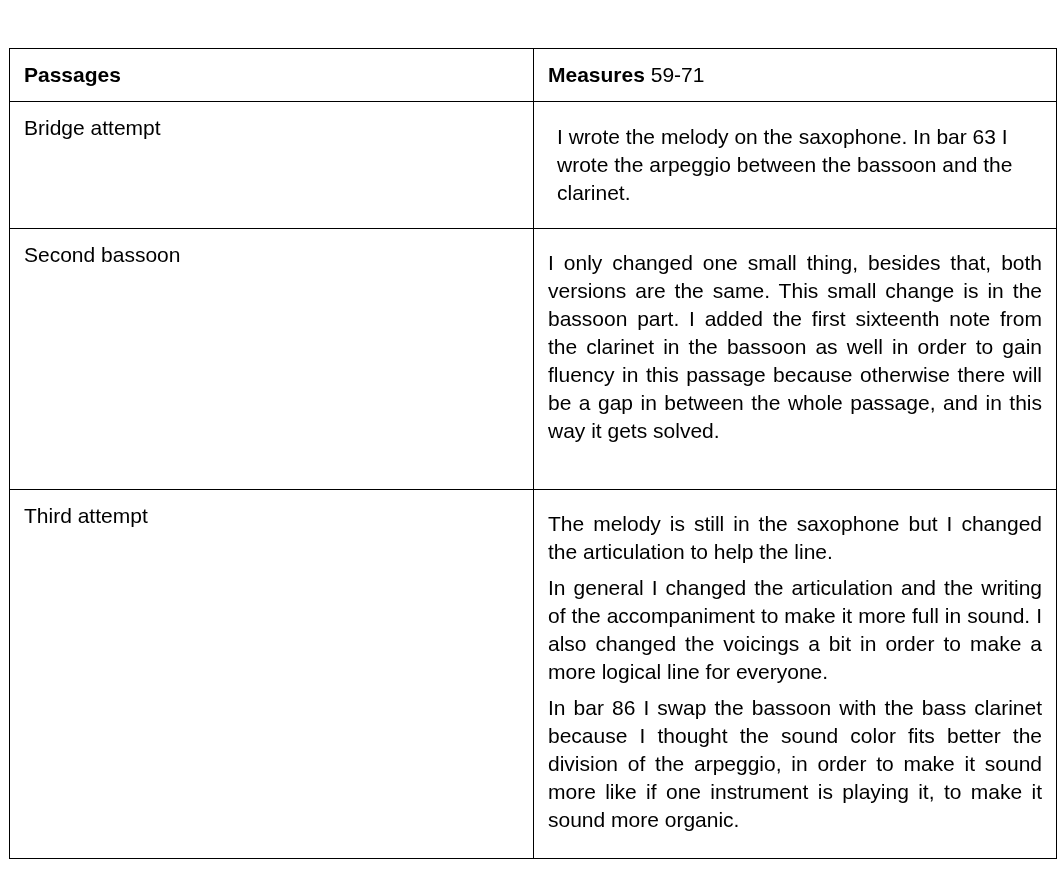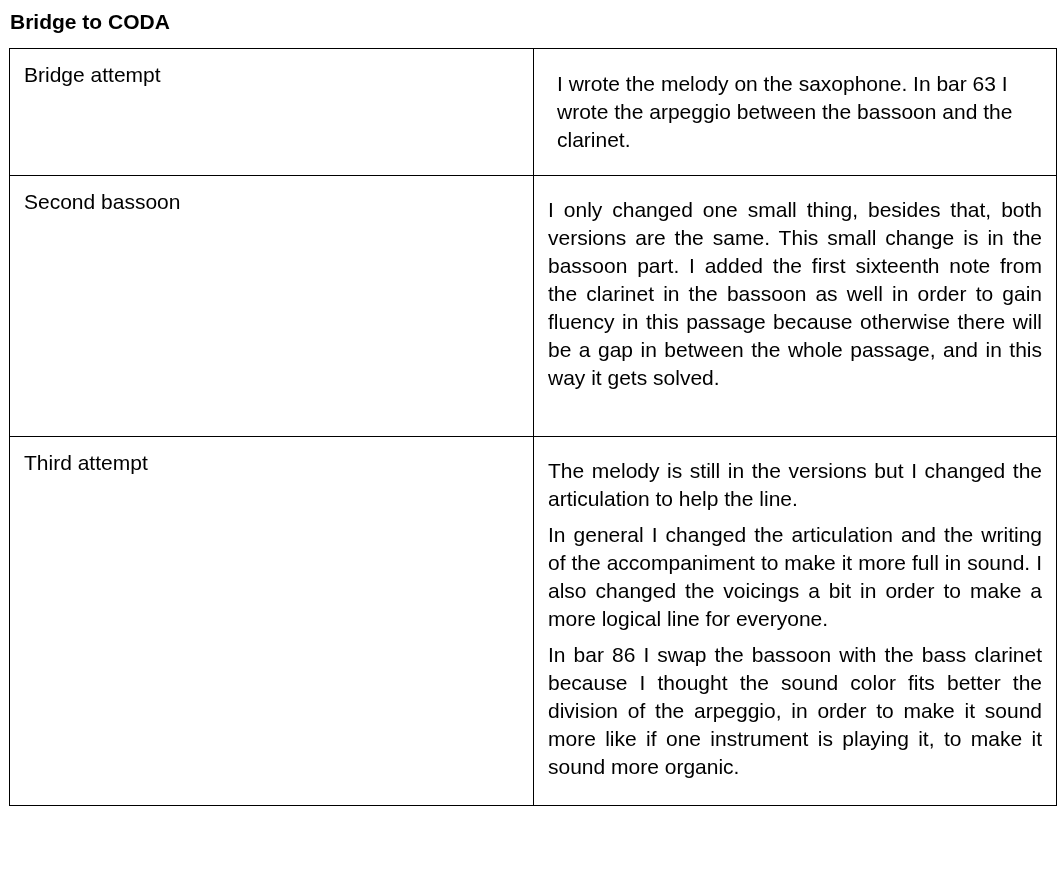--- a/index.html
+++ b/index.html
@@ -64,29 +64,37 @@
   }
   td.content-cell.justified p {
     text-align: justify;
   }
 </style>
 </head>
 <body>
 
 <div id="canvas">
 
-  <div class="doc-title">Bridge to CODA</div>
 
   <table class="passages">
     <colgroup>
       <col class="c1">
       <col class="c2">
     </colgroup>
 
     <tbody>
+        <tr class="header-row">
+      <th>
+        <span>Passages</span>
+      </th>
+      <th>
+        <span class="bold-part">Measures</span>
+        <span class="normal-part">59-71</span>
+      </th>
+    </tr>
 
     <tr class="row-1">
       <td>
         <span>Bridge attempt</span>
       </td>
       <td class="content-cell">
         <p>I wrote the melody on the saxophone. In bar 63 I wrote the arpeggio between the bassoon and the clarinet.</p>
       </td>
     </tr>
 
@@ -97,21 +105,21 @@
       <td class="content-cell justified">
         <p>I only changed one small thing, besides that, both versions are the same. This small change is in the bassoon part. I added the first sixteenth note from the clarinet in the bassoon as well in order to gain fluency in this passage because otherwise there will be a gap in between the whole passage, and in this way it gets solved.</p>
       </td>
     </tr>
 
     <tr class="row-3">
       <td>
         <span>Third attempt</span>
       </td>
       <td class="content-cell justified">
-        <p>The melody is still in the versions but I changed the articulation to help the line.</p>
+        <p>The melody is still in the saxophone but I changed the articulation to help the line.</p>
         <p>In general I changed the articulation and the writing of the accompaniment to make it more full in sound. I also changed the voicings a bit in order to make a more logical line for everyone.</p>
         <p>In bar 86 I swap the bassoon with the bass clarinet because I thought the sound color fits better the division of the arpeggio, in order to make it sound more like if one instrument is playing it, to make it sound more organic.</p>
       </td>
     </tr>
   </tbody>
     </table>
 
 </div>
 
 </body></html>

